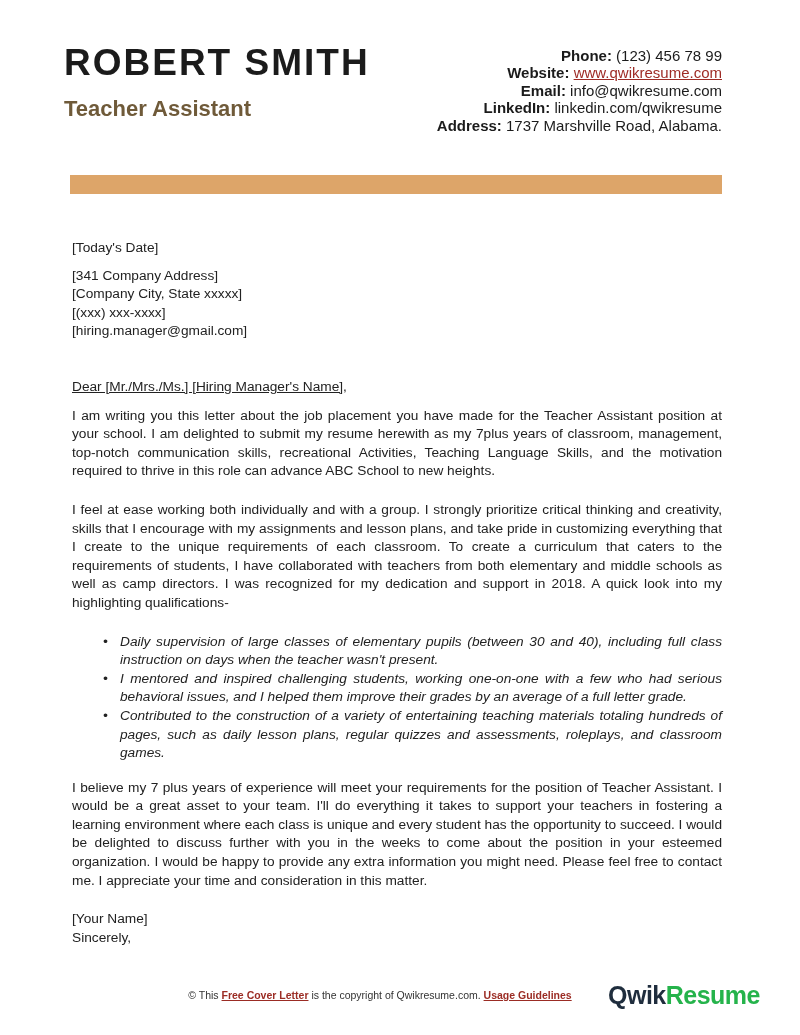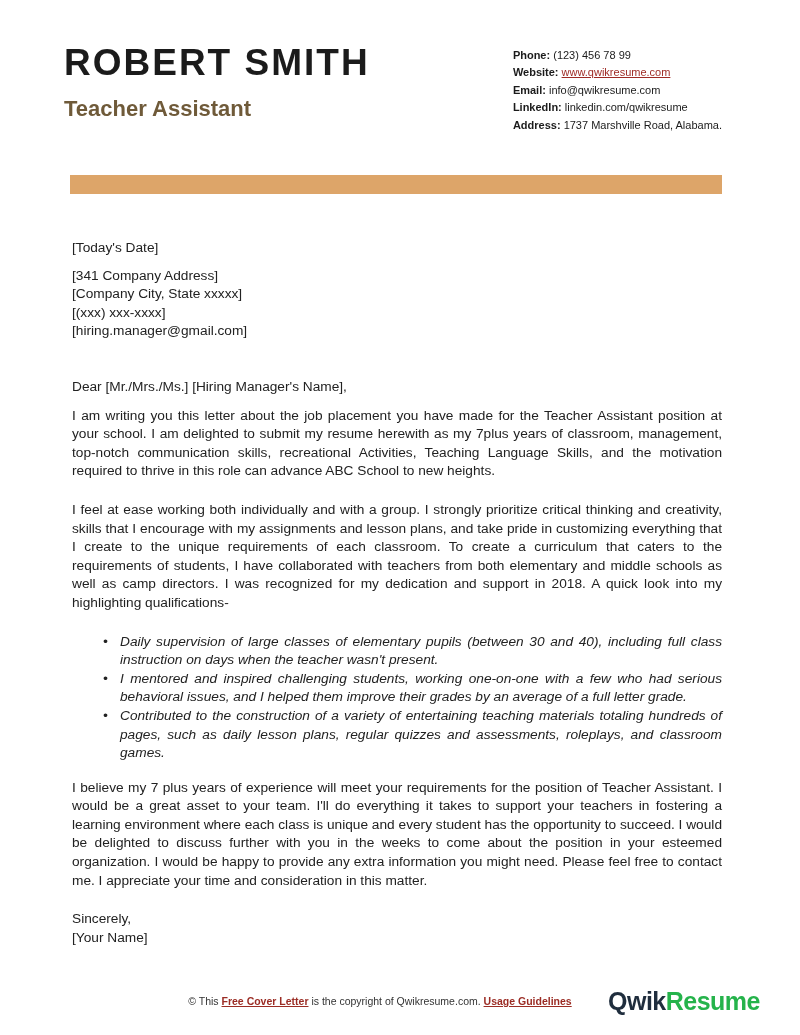--- a/index.html
+++ b/index.html
@@ -30,21 +30,22 @@
     color: #1b1b1b;
     line-height: 1.05;
   }
   .job-title {
     font-size: 22px;
     font-weight: bold;
     color: #6f5a39;
     margin-top: 13px;
   }
   .contact {
-    font-size: 11px;
+    text-align: right;
+    font-size: 15px;
     line-height: 17.4px;
     color: #1b1b1b;
     padding-top: 3px;
     white-space: nowrap;
   }
   .contact .label { font-weight: bold; }
   .contact a.link {
     color: #9e2b25;
     text-decoration: underline;
     cursor: pointer;
@@ -55,21 +56,21 @@
     margin: 41px 78px 0 70px;
   }
   
   .letter {
     padding: 45px 78px 0 72px;
     font-size: 13.7px;
     line-height: 18.6px;
     color: #222222;
   }
   .date-line { margin-bottom: 9px; }
-  .salutation { margin-top: 37px; margin-bottom: 10px; }
+  .salutation { margin-top: 37px; margin-bottom: 10px; text-decoration: underline; }
   p.para {
     text-align: justify;
     margin: 0 0 20px 0;
   }
   ul.bullets {
     margin: 0 0 16px 0;
     padding-left: 48px;
     text-align: justify;
     list-style: none;
   }
@@ -79,21 +80,21 @@
     position: absolute;
     left: -17px;
     top: 0;
   }
   .signoff-block { margin-top: 15px; }
   
   .footer {
     position: absolute;
     left: 0;
     right: 0;
-    bottom: 14px;
+    bottom: 20px;
     height: 34px;
     padding-left: 23px;
   }
   .footer-text {
     position: absolute;
     left: 0;
     width: 760px;
     top: 8px;
     text-align: center;
     font-size: 10.5px;
@@ -170,22 +171,22 @@
 
     <ul class="bullets">
       <li>Daily supervision of large classes of elementary pupils (between 30 and 40), including full class instruction on days when the teacher wasn't present.</li>
       <li>I mentored and inspired challenging students, working one-on-one with a few who had serious behavioral issues, and I helped them improve their grades by an average of a full letter grade.</li>
       <li>Contributed to the construction of a variety of entertaining teaching materials totaling hundreds of pages, such as daily lesson plans, regular quizzes and assessments, roleplays, and classroom games.</li>
     </ul>
 
     <p class="para">I believe my 7 plus years of experience will meet your requirements for the position of Teacher Assistant. I would be a great asset to your team. I'll do everything it takes to support your teachers in fostering a learning environment where each class is unique and every student has the opportunity to succeed. I would be delighted to discuss further with you in the weeks to come about the position in your esteemed organization. I would be happy to provide any extra information you might need. Please feel free to contact me. I appreciate your time and consideration in this matter.</p>
 
     <div class="signoff-block">
+      <div>[Your Name]</div>
       <div>Sincerely,</div>
-      <div>[Your Name]</div>
     </div>
   </div>
 
   <div class="footer">
     <div class="footer-text">
       <span>© This</span>
       <a class="footer-link">Free Cover Letter</a>
       <span>is the copyright of Qwikresume.com.</span>
       <a class="footer-link">Usage Guidelines</a>
     </div>

